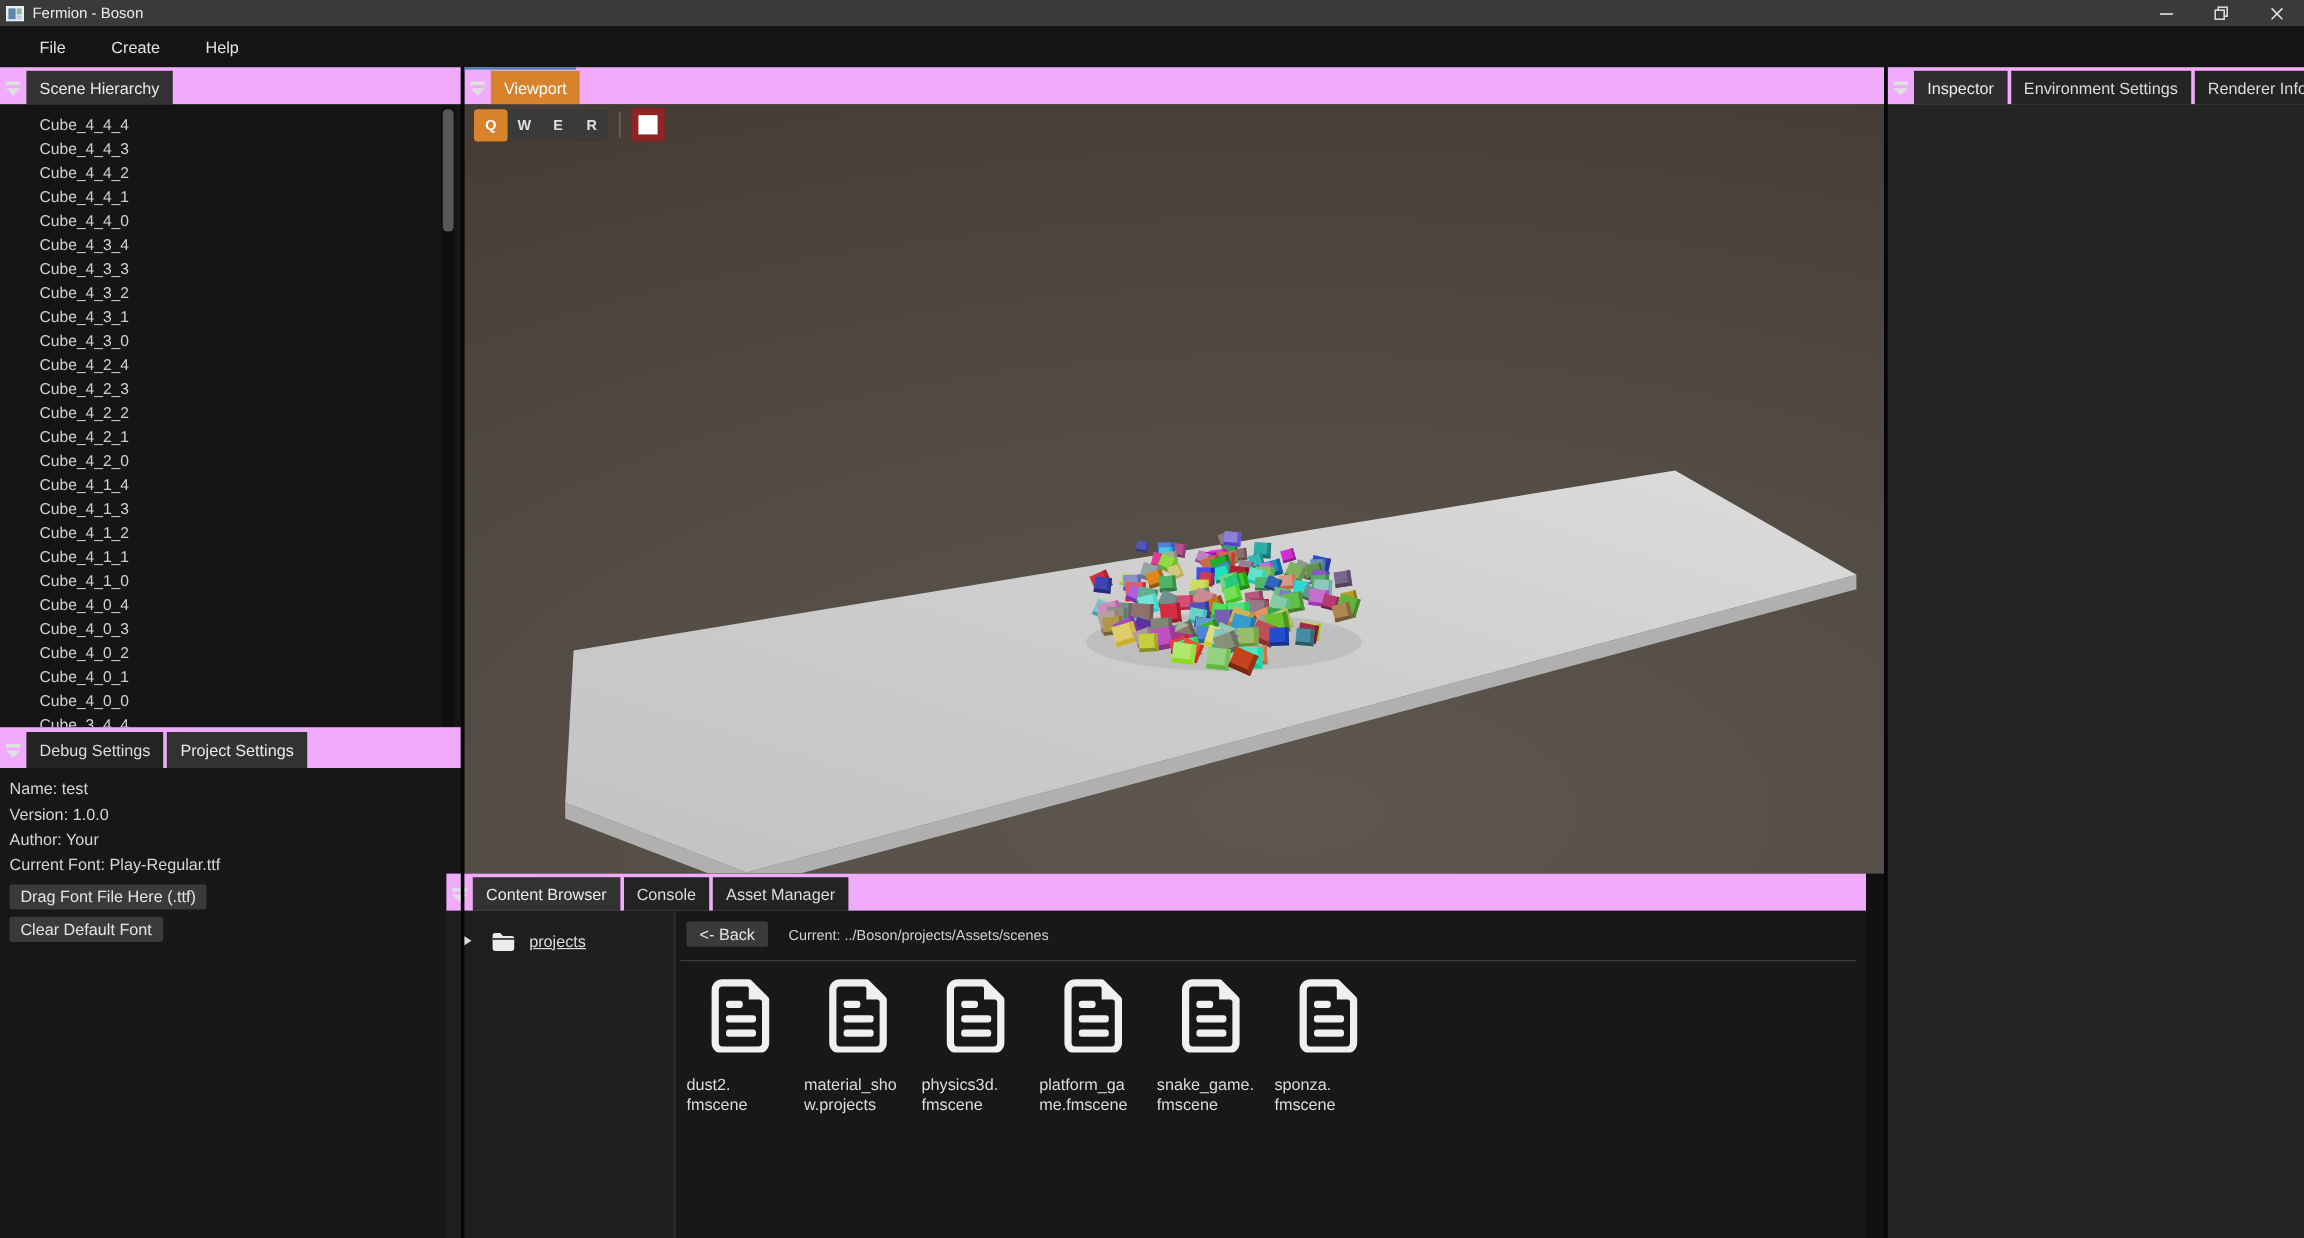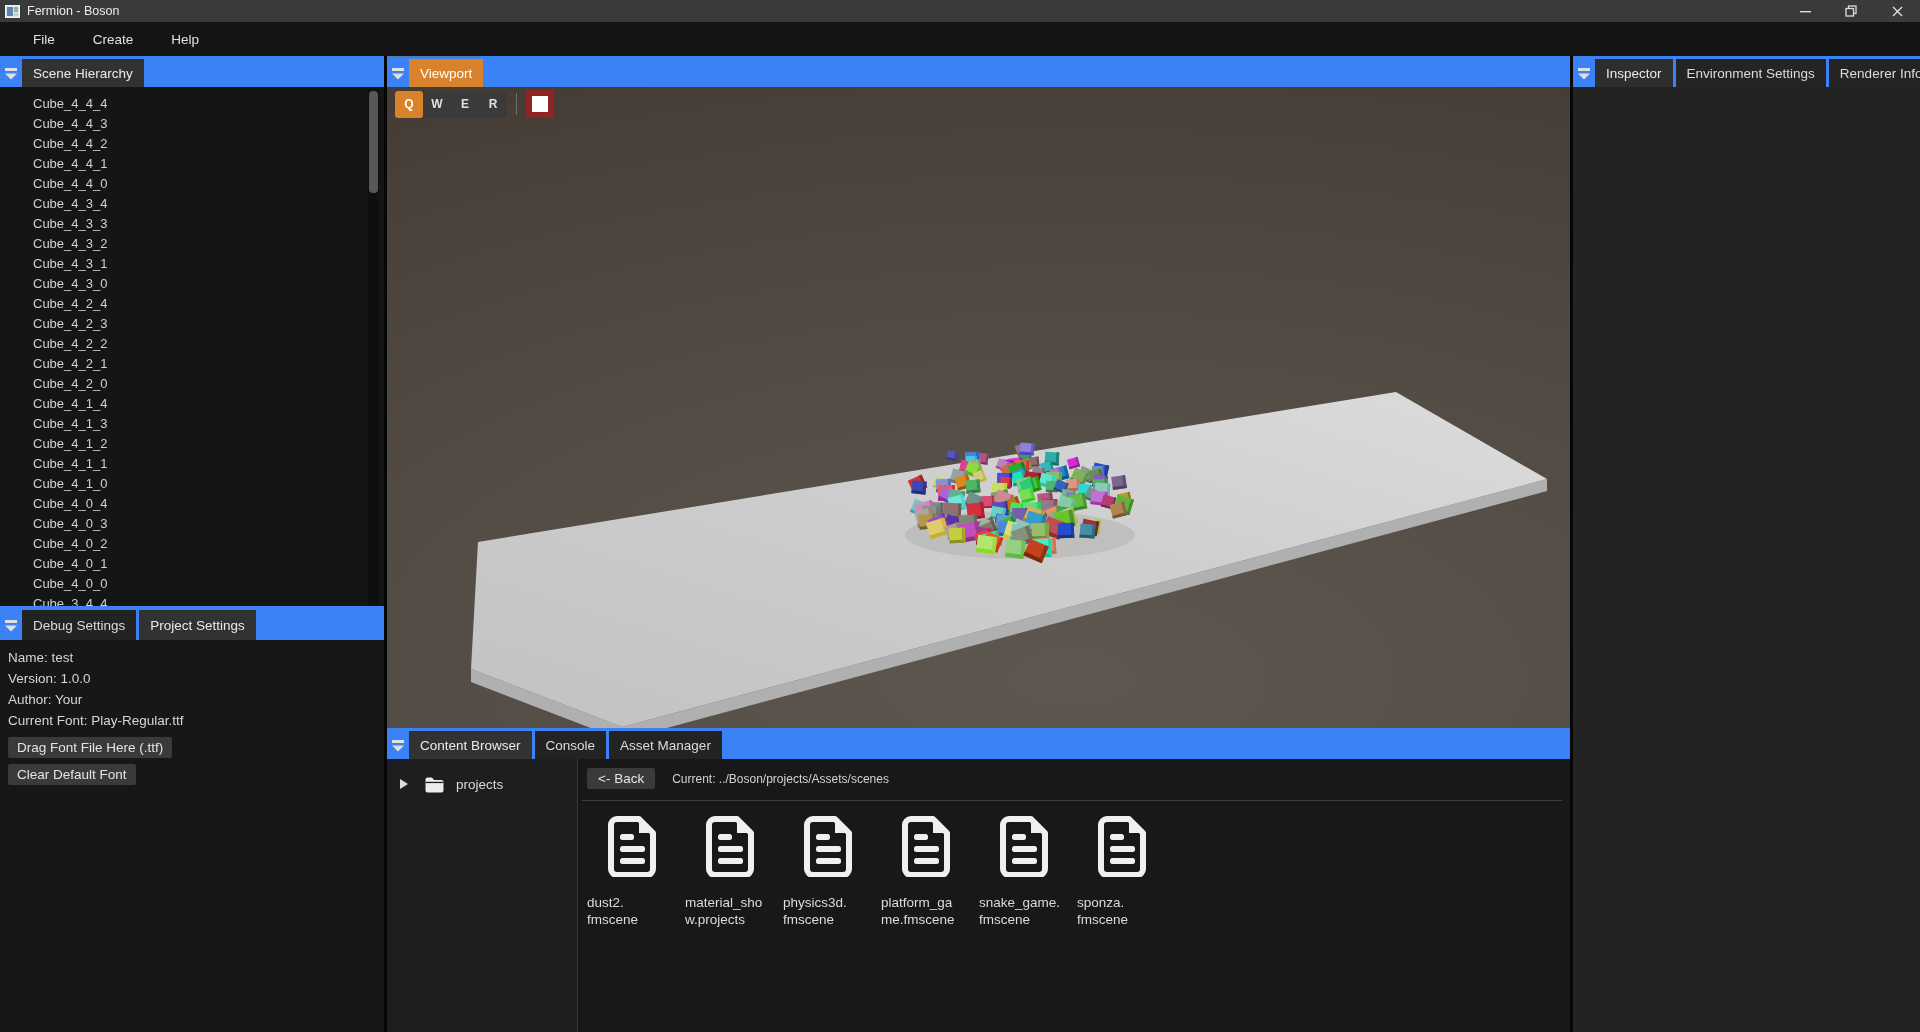--- a/index.html
+++ b/index.html
@@ -12,21 +12,21 @@
   .app-icon{margin-left:5px;display:flex;}
   .title-text{margin-left:7px;font-size:12.5px;color:#ececec;}
   .win-controls{position:absolute;right:0;top:0;height:22px;display:flex;}
   .win-btn{width:46px;height:22px;display:flex;align-items:center;justify-content:center;}
   
   .menubar{position:absolute;left:0;top:22px;width:100%;height:34px;background:#141414;
            display:flex;align-items:center;}
   .menu-items{display:flex;margin-left:29px;}
   .menu-item{font-size:13.5px;color:#e2e2e2;margin-right:30px;padding:2px 4px;}
   
-  .tabbar{background:#3b82f6;display:flex;align-items:stretch;padding-top:3px;box-sizing:border-box;}
+  .tabbar{background:#f0abfc;display:flex;align-items:stretch;padding-top:3px;box-sizing:border-box;}
   .collapse-btn{width:22px;display:flex;align-items:center;justify-content:center;flex:0 0 auto;}
   .tab{padding:0 11px;display:flex;align-items:center;font-size:13.5px;background:#232323;
        color:#dcdcdc;margin-right:3px;white-space:nowrap;}
   .tab.active{background:#323232;color:#eaeaea;}
   
   .left-panel{position:absolute;left:0;top:56px;width:384px;height:976px;background:#161616;}
   .lp-tabbar{position:absolute;left:0;top:0;right:0;height:31px;}
   .h-list{position:absolute;left:0;top:31px;right:0;height:519px;background:#151515;
           overflow:hidden;padding-top:7px;box-sizing:border-box;}
   .h-item{height:20px;line-height:20px;padding-left:33px;font-size:13px;color:#d2d2d2;white-space:nowrap;}
@@ -61,25 +61,25 @@
   .stop-btn{width:28px;height:28px;background:#8e2423;border-radius:2px;display:flex;
             align-items:center;justify-content:center;}
   .stop-inner{width:16px;height:16px;background:#fff;}
   
   .right-panel{position:absolute;left:1573px;top:56px;width:347px;height:976px;background:#232323;}
   .rp-tabbar{position:absolute;left:0;top:0;right:0;height:31px;}
   .rp-tabbar .tab{background:#242424;}
   .rp-tabbar .tab.active{background:#2e2e2e;}
   .rp-body{position:absolute;left:0;top:31px;right:0;bottom:0;background:#232323;}
   
-  .bottom-panel{position:absolute;left:387px;top:728px;width:1183px;height:304px;}
+  .bottom-panel{position:absolute;left:372px;top:728px;width:1183px;height:304px;}
   .bp-tabbar{position:absolute;left:0;top:0;right:0;height:31px;}
   .bp-body{position:absolute;left:0;top:31px;right:0;bottom:0;display:flex;}
   .bp-tree{width:191px;flex:0 0 auto;background:#1e1e20;border-right:1px solid #3a3a3c;
-           padding-top:13px;box-sizing:border-box;}
+           padding-top:13px;box-sizing:border-box;text-decoration:underline;}
   .tree-row{display:flex;align-items:center;height:24px;padding-left:13px;}
   .tree-arrow{width:0;height:0;border-left:8px solid #dcdcdc;border-top:5px solid transparent;
               border-bottom:5px solid transparent;margin-right:16px;}
   .tree-folder{display:flex;margin-right:11px;}
   .tree-label{font-size:13.5px;color:#dcdcdc;}
   .bp-content{flex:1;background:#18181a;position:relative;}
   .back-row{position:absolute;left:9px;top:9px;display:flex;align-items:center;}
   .back-btn{background:#3a3a3a;color:#e4e4e4;font-size:13.5px;padding:3px 11px;border-radius:2px;}
   .path-text{margin-left:17px;font-size:12px;color:#d2d2d2;}
   .content-hr{position:absolute;left:4px;right:8px;top:41px;height:1px;background:#3e3e40;}

